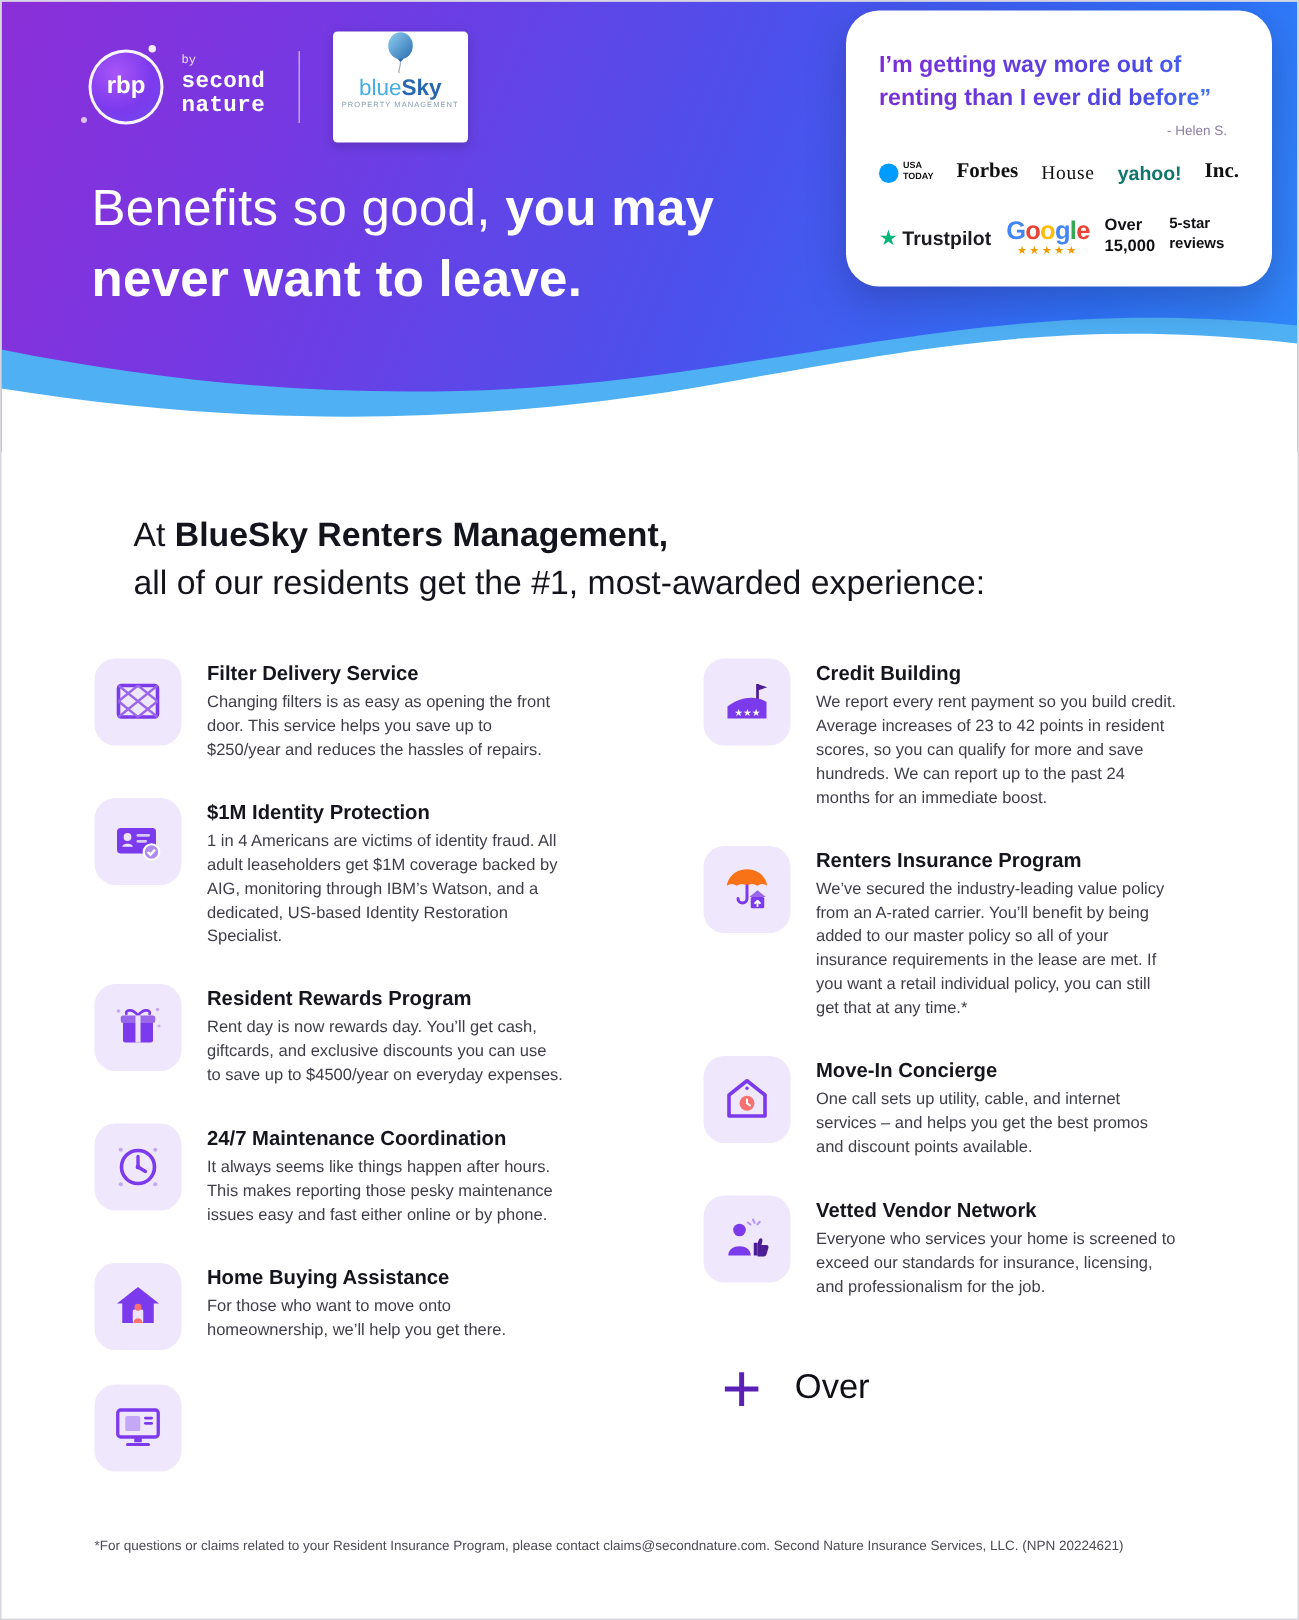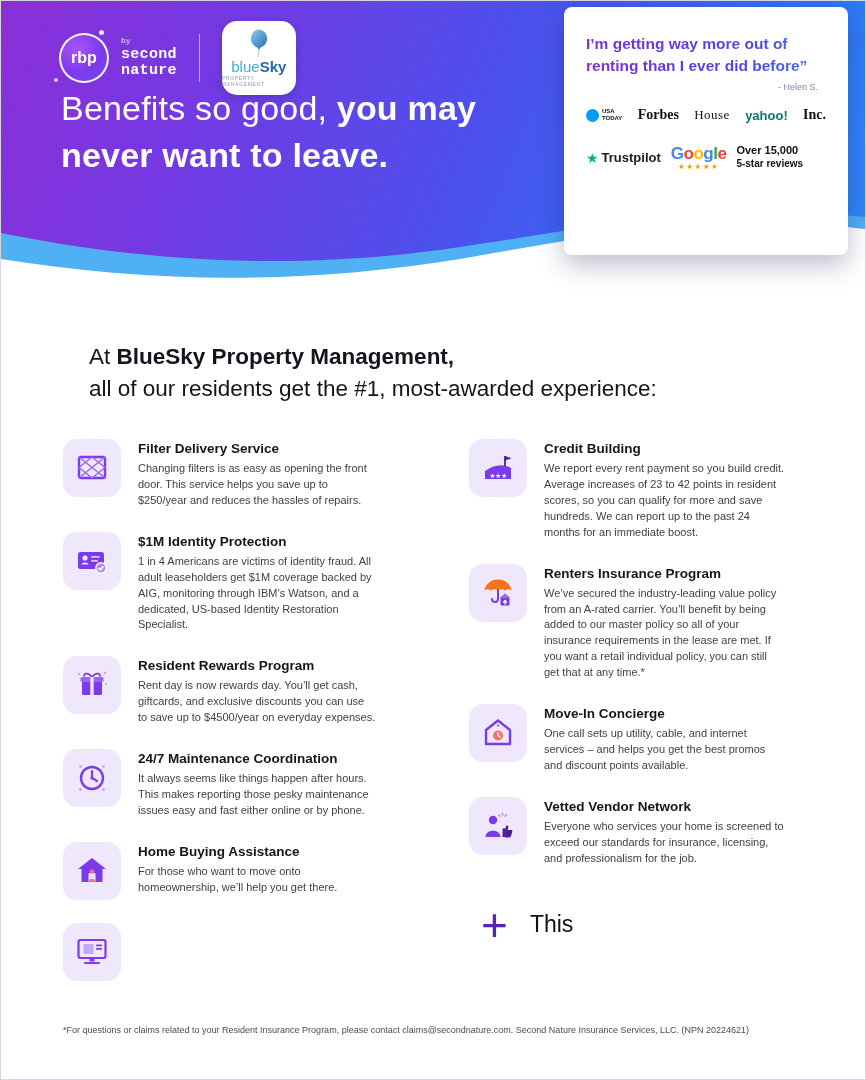--- a/index.html
+++ b/index.html
@@ -18,55 +18,55 @@
               border:2.5px solid rgba(255,255,255,.95);
               background:radial-gradient(circle at 35% 30%, #A855F7, #7C3AED 55%, #6D4AEF);
               display:flex; align-items:center; justify-content:center;
               color:#fff; font-weight:bold; font-size:16px; }
   .rbp-dot1 { position:absolute; top:-5px; right:3px; width:5px; height:5px; border-radius:50%; background:#fff; opacity:.9; }
   .rbp-dot2 { position:absolute; bottom:-1px; left:-7px; width:4px; height:4px; border-radius:50%; background:#fff; opacity:.7; }
   .sn-logo { display:flex; flex-direction:column; color:#fff; line-height:1.08; margin-left:12px;font-family:Liberation Mono, monospace; }
   .sn-by { font-size:8px; opacity:.85; margin-bottom:2px; }
   .sn-name { font-size:15px; font-weight:bold; letter-spacing:.3px; }
   .logo-divider { width:1px; height:48px; background:rgba(255,255,255,.55); margin:0 22px; }
-  .bluesky-box { width:74px; height:74px; background:#fff; border-radius:15px;
-                 display:flex; flex-direction:column; align-items:center; justify-content:center;
+  .bluesky-box { width:90px; height:74px; background:#fff; border-radius:3px;
+                 display:flex; flex-direction:column; align-items:center; justify-content:flex-start;
                  gap:1px; box-shadow:0 2px 8px rgba(0,0,0,.18); }
   .bs-name { font-size:15px; line-height:1; margin-top:1px; }
   .bs-p1 { color:#45AEE0; } .bs-p2 { color:#2767B0; font-weight:bold; }
   .bs-sub { font-size:5px; letter-spacing:.7px; color:#8a9bb0; }
 
-  .headline { position:absolute; left:60px; top:84px; width:486px; margin:0; z-index:2;
+  .headline { position:absolute; left:60px; top:115px; width:486px; margin:0; z-index:2;
               color:#fff; font-size:34px; line-height:1.37; font-weight:300; letter-spacing:.2px; }
   .hl-bold { font-weight:bold; }
 
   
-  .testimonial-card { position:absolute; left:563px; top:6px; width:284px; height:248px;
-                      background:#fff; border-radius:8px; z-index:3;
+  .testimonial-card { position:absolute; left:563px; top:6px; width:284px; height:184px;
+                      background:#fff; border-radius:22px; z-index:3;
                       box-shadow:0 10px 26px rgba(30,20,80,.28); padding:26px 22px 18px; }
   .quote { margin:0; font-size:15.5px; font-weight:bold; line-height:1.4;
            background:linear-gradient(95deg,#7B2FD6,#4F46E5 70%,#3B82F6);
            -webkit-background-clip:text; background-clip:text; color:transparent; }
   .attr { margin:6px 8px 0 0; text-align:right; font-size:9px; color:#8d7fa5; }
   .press-row { margin-top:15px; display:flex; align-items:center; justify-content:space-between;gap:13px; }
   .usat { display:flex; align-items:center; gap:3px; }
   .usat-dot { width:13px; height:13px; border-radius:50%; background:#009BFF; }
   .usat-text { display:flex; flex-direction:column; font-size:6px; font-weight:bold; line-height:1.15; color:#111; }
   .forbes { font-family:"Liberation Serif", serif; font-weight:bold; font-size:14px; color:#111; }
   .house  { font-family:"Liberation Serif", serif; font-size:13px; color:#111; letter-spacing:.5px; }
   .yahoo  { font-size:13px; font-weight:bold; color:#0f766e; }
   .inc    { font-family:"Liberation Serif", serif; font-weight:bold; font-size:14px; color:#111; }
   .reviews-row { margin-top:21px; display:flex; align-items:center; gap:10px; }
   .trustpilot { display:flex; align-items:center; gap:3px; }
   .tp-star { color:#00B67A; font-size:14px; }
   .tp-text { font-size:13px; font-weight:bold; color:#1b1b21; }
   .google-block { display:flex; flex-direction:column; align-items:center; line-height:1; }
   .google-logo { font-size:17px; font-weight:bold; letter-spacing:-.5px; }
   .g-stars { font-size:7.5px; color:#F29900; letter-spacing:1.5px; margin-top:1px; }
-  .reviews-text { display:flex; flex-direction:column; line-height:1.25; }
+  .reviews-text { display:flex; flex-direction:row; line-height:1.25; }
   .rv1 { font-size:11px; font-weight:bold; color:#101014; }
   .rv2 { font-size:10px; font-weight:bold; color:#101014; }
 
   
   .content { padding:40px 62px 0 62px; }
   .section-heading { margin:0 0 0 26px; font-size:22.5px; line-height:1.42; color:#14141d; font-weight:normal; }
   .section-heading strong { font-weight:bold; }
   .benefits { display:flex; gap:93px; margin-top:34px; }
   .col { display:flex; flex-direction:column; }
   .col-left  { width:313px; }
@@ -153,21 +153,21 @@
         </div>
         <div class="reviews-text">
           <span class="rv1">Over 15,000</span>
           <span class="rv2">5-star reviews</span>
         </div>
       </div>
     </aside>
   </header>
 
   <main class="content">
-    <h2 class="section-heading"><span>At </span><strong>BlueSky Property Management,</strong><br><span>all of our residents get the #1, most-awarded experience:</span></h2>
+    <h2 class="section-heading"><span>At </span><strong>BlueSky Renters Management,</strong><br><span>all of our residents get the #1, most-awarded experience:</span></h2>
 
     <div class="benefits">
 
       <div class="col col-left">
 
         <div class="benefit">
           <div class="icon-box">
             <svg width="34" height="34" viewBox="0 0 34 34">
               <rect x="4" y="6" width="26" height="21" rx="2" fill="none" stroke="#7C3AED" stroke-width="2.4"></rect>
               <path d="M4 6 L30 27 M30 6 L4 27 M17 6 L4 16.5 M17 6 L30 16.5 M4 16.5 L17 27 M30 16.5 L17 27" stroke="#9A67EA" stroke-width="1.5" fill="none"></path>
@@ -322,21 +322,21 @@
             </svg>
           </div>
           <div class="b-text">
             <h3 class="b-title">Vetted Vendor Network</h3>
             <p class="b-desc">Everyone who services your home is screened to exceed our standards for insurance, licensing, and professionalism for the job.</p>
           </div>
         </div>
 
         <div class="more-row">
           <span class="more-plus">+</span>
-          <span class="more-label">This</span>
+          <span class="more-label">Over</span>
         </div>
 
       </div>
     </div>
   </main>
 
   <footer class="disclaimer">*For questions or claims related to your Resident Insurance Program, please contact claims@secondnature.com. Second Nature Insurance Services, LLC. (NPN 20224621)</footer>
 </div>
 
 </body></html>

